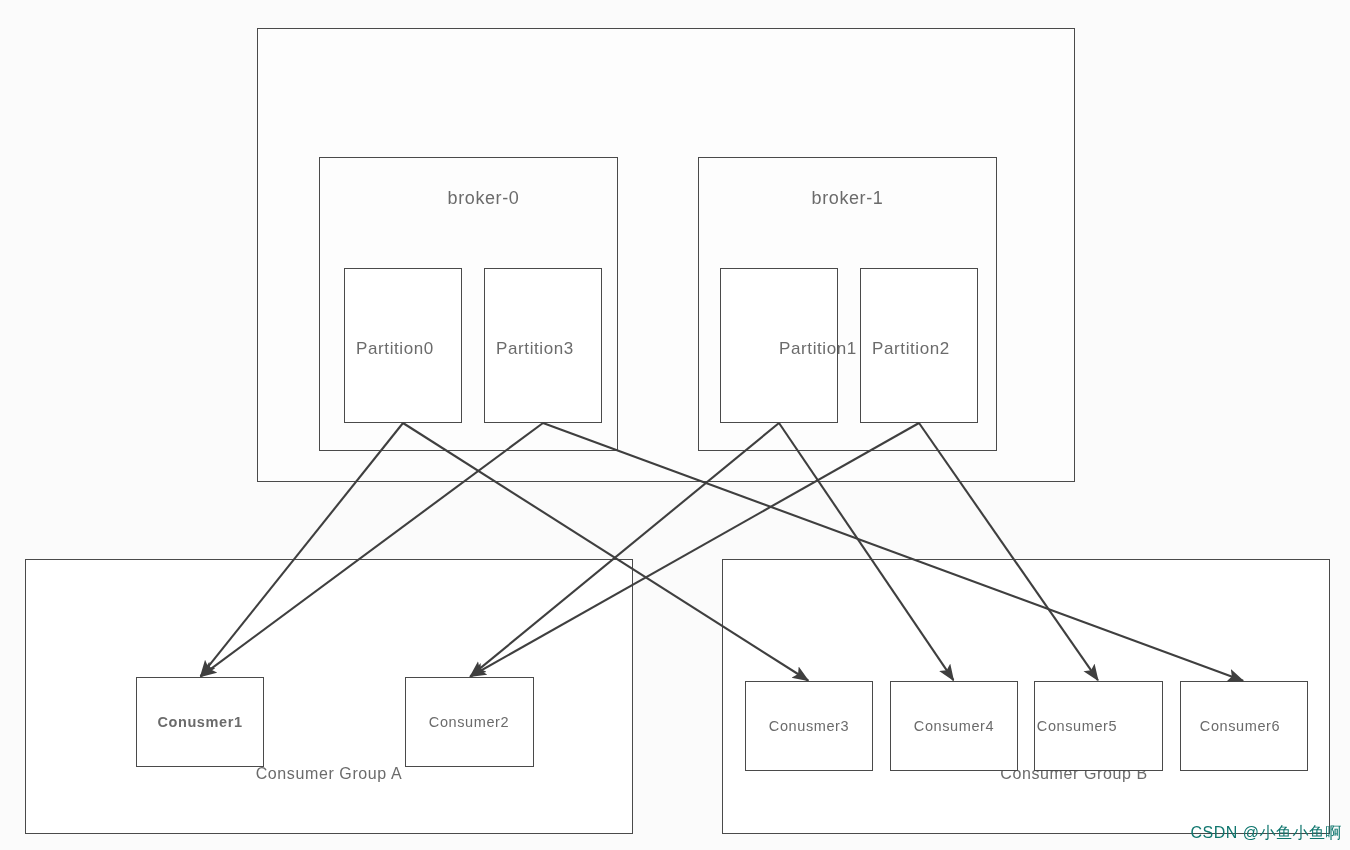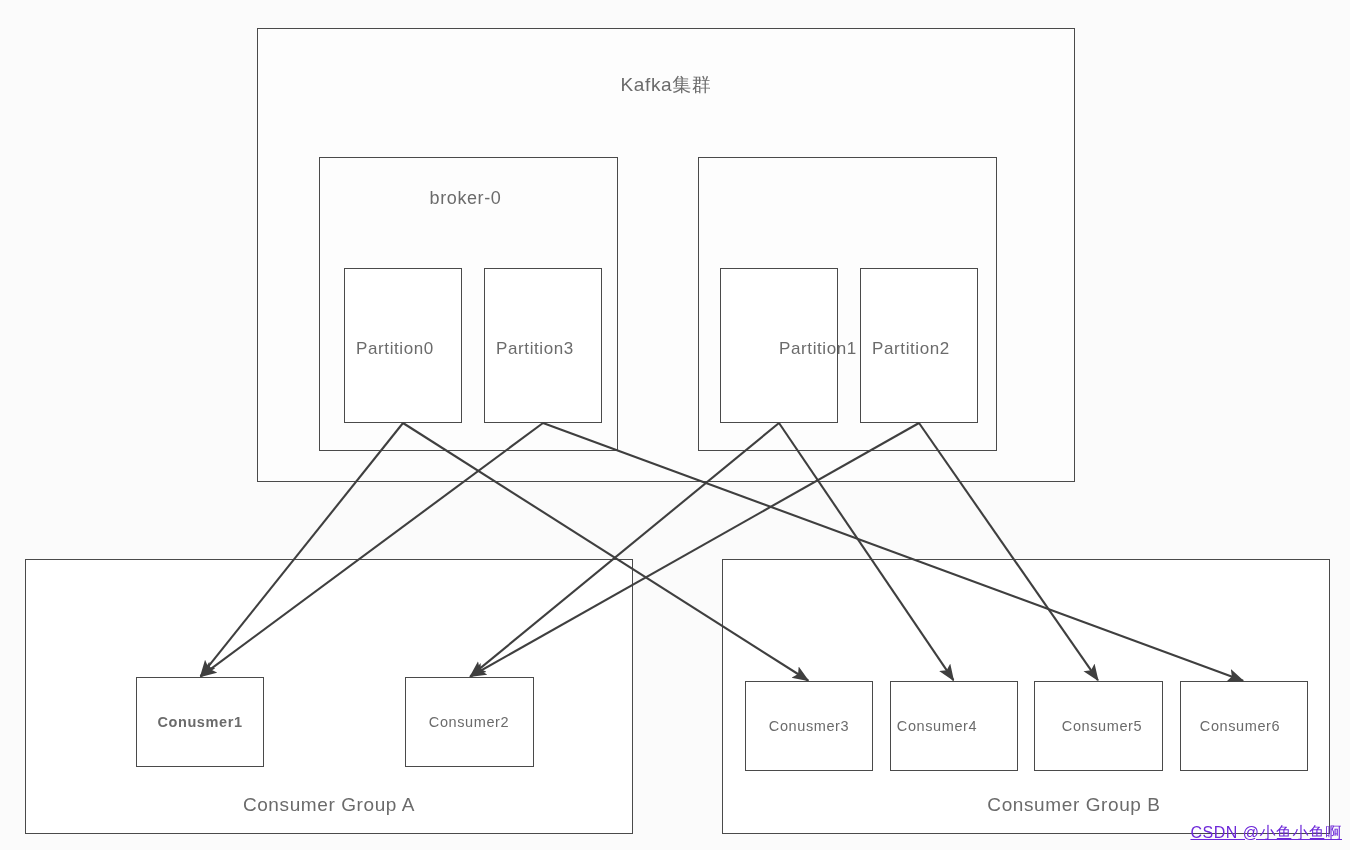--- a/index.html
+++ b/index.html
@@ -52,21 +52,21 @@
     width: 299px;
     height: 294px;
     background: #fdfdfd;
   }
   #broker-0 { left: 319px; }
   #broker-1 { left: 698px; }
   .broker-title {
     top: 188px;
     font-size: 18px;
   }
-  #broker-0-title { left: 301px; width: 329px; text-align: center; }
+  #broker-0-title { left: 319px; width: 329px; text-align: center; }
   #broker-1-title { left: 698px; width: 299px; text-align: center; }
   
   .partition {
     top: 268px;
     width: 118px;
     height: 155px;
     background: #ffffff;
   }
   #partition-0 { left: 344px; }
   #partition-3 { left: 484px; }
@@ -89,22 +89,22 @@
     width: 608px;
     height: 275px;
   }
   #consumer-group-b {
     left: 722px;
     top: 559px;
     width: 608px;
     height: 275px;
   }
   .group-title {
-    top: 794px;
-    font-size: 19px;
+    top: 765px;
+    font-size: 16px;
   }
   #consumer-group-a-title { left: 25px; width: 608px; text-align: center; }
   #consumer-group-b-title { left: 722px; width: 608px; text-align: center; padding-left: 48px; }
   
   .consumer {
     top: 677px;
     width: 128px;
     height: 90px;
   }
   .consumer-wide { width: 129px; }
@@ -117,56 +117,55 @@
   .consumer-title {
     width: 128px;
     text-align: center;
     font-size: 14.5px;
     top: 714px;
   }
   .consumer-title-b { top: 718px; }
   #consumer-1-title { left: 136px; font-weight: bold; }
   #consumer-2-title { left: 405px; }
   #consumer-3-title { left: 745px; }
-  #consumer-4-title { left: 840px; padding-left: 33px; }
-  #consumer-5-title { left: 1038px; }
+  #consumer-4-title { left: 890px; }
+  #consumer-5-title { left: 1013px; }
   #consumer-6-title { left: 1176px; }
   
   #arrow-layer {
     position: absolute;
     left: 0;
     top: 0;
     width: 1350px;
     height: 850px;
     pointer-events: none;
   }
   
   #watermark {
     position: absolute;
     right: 8px;
     bottom: 6px;
     font-size: 16px;
-    color: #6d28d9;
+    color: #0f766e;
     letter-spacing: 0.5px;
     white-space: nowrap;
-    text-decoration: underline;
   }
 </style>
 </head>
 <body>
 
 <div id="canvas">
 
   <div class="box" id="kafka-cluster"></div>
-  <div class="box-label center-label" id="kafka-cluster-title" style="left:257px; width:818px; text-align:center;">Kafka集群</div>
 
   <div class="box broker" id="broker-0"></div>
   <div class="box-label broker-title" id="broker-0-title">broker-0</div>
 
   <div class="box broker" id="broker-1"></div>
+  <div class="box-label broker-title" id="broker-1-title">broker-1</div>
 
   <div class="box partition" id="partition-0"></div>
   <div class="box-label partition-title" id="partition-0-title">Partition0</div>
 
   <div class="box partition" id="partition-3"></div>
   <div class="box-label partition-title" id="partition-3-title">Partition3</div>
 
   <div class="box partition" id="partition-1"></div>
   <div class="box-label partition-title" id="partition-1-title">Partition1</div>
 

